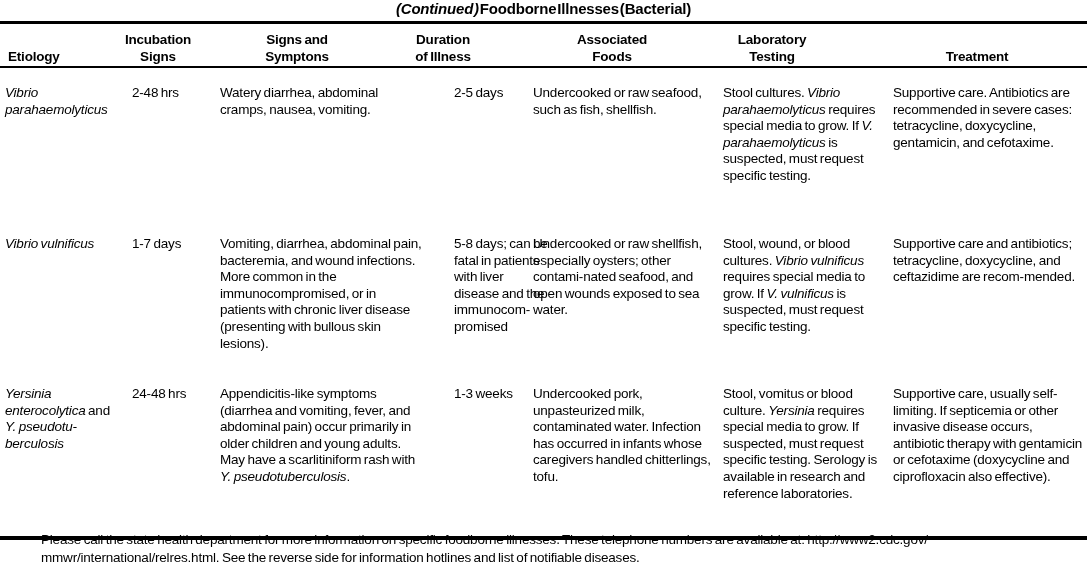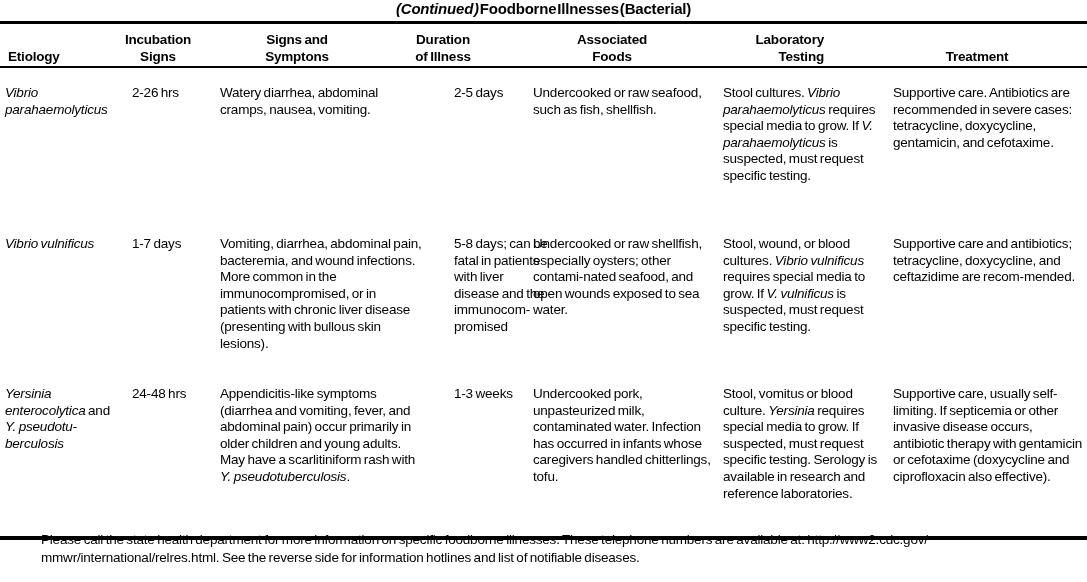--- a/index.html
+++ b/index.html
@@ -32,21 +32,21 @@
     position:absolute;top:28px;height:37px;
     display:flex;flex-direction:column;justify-content:flex-end;
     font-weight:bold;text-align:center;line-height:17px;
   }
   .hcell div{white-space:nowrap;}
   .h-et{left:8px;width:110px;text-align:left;}
   .h-inc{left:110px;width:96px;}
   .h-signs{left:245px;width:104px;}
   .h-dur{left:393px;width:100px;}
   .h-foods{left:560px;width:104px;}
-  .h-lab{left:720px;width:104px;align-items:flex-end;}
+  .h-lab{left:720px;width:104px;}
   .h-treat{left:925px;width:104px;}
 
   .cell{position:absolute;}
   .r0{top:85px;}
   .r1{top:236px;}
   .r2{top:386px;}
   .c-et{left:5px;width:118px;}
   .c-inc{left:132px;width:85px;}
   .c-signs{left:220px;width:202px;}
   .c-dur{left:454px;width:97px;}
@@ -88,21 +88,21 @@
     <div>Laboratory</div>
     <div>Testing</div>
   </div>
   <div class="hcell h-treat">
     <div>Treatment</div>
   </div>
 
   <div id="rule-header" class="rule"></div>
 
   <div class="cell r0 c-et"><i>Vibrio parahaemolyticus</i></div>
-  <div class="cell r0 c-inc">2-26 hrs</div>
+  <div class="cell r0 c-inc">2-48 hrs</div>
   <div class="cell r0 c-signs"><span>Watery diarrhea, abdominal cramps, nausea, vomiting.</span></div>
   <div class="cell r0 c-dur">2-5 days</div>
   <div class="cell r0 c-foods"><span>Undercooked or raw seafood, such as fish, shellfish.</span></div>
   <div class="cell r0 c-lab"><span>Stool cultures. </span><i>Vibrio parahaemolyticus</i><span> requires special media to grow. If </span><i>V. parahaemolyticus</i><span> is suspected, must request specific testing.</span></div>
   <div class="cell r0 c-treat"><span>Supportive care. Antibiotics are recommended in severe cases: tetracycline, doxycycline, gentamicin, and cefotaxime.</span></div>
 
   <div class="cell r1 c-et"><i>Vibrio vulnificus</i></div>
   <div class="cell r1 c-inc">1-7 days</div>
   <div class="cell r1 c-signs"><span>Vomiting, diarrhea, abdominal pain, bacteremia, and wound infections. More common in the immunocompromised, or in patients with chronic liver disease (presenting with bullous skin lesions).</span></div>
   <div class="cell r1 c-dur">5-8 days; can be fatal in patients with liver disease and the immunocom-promised</div>

